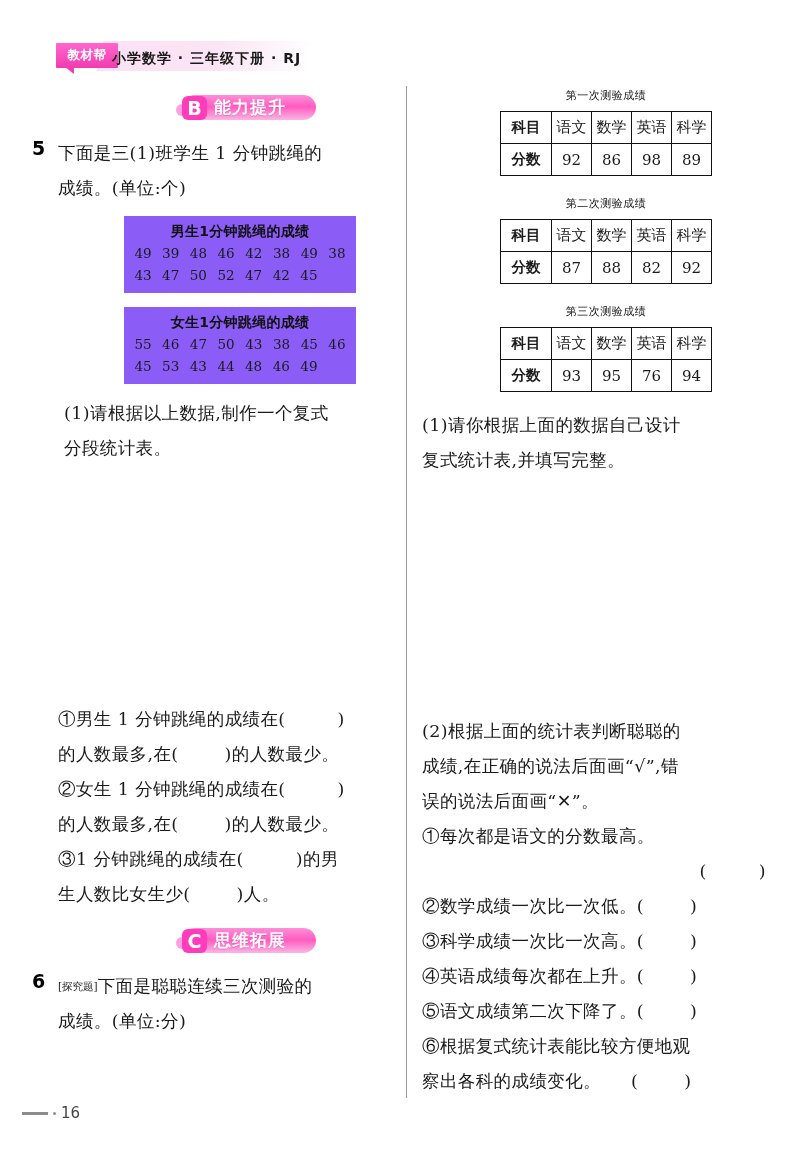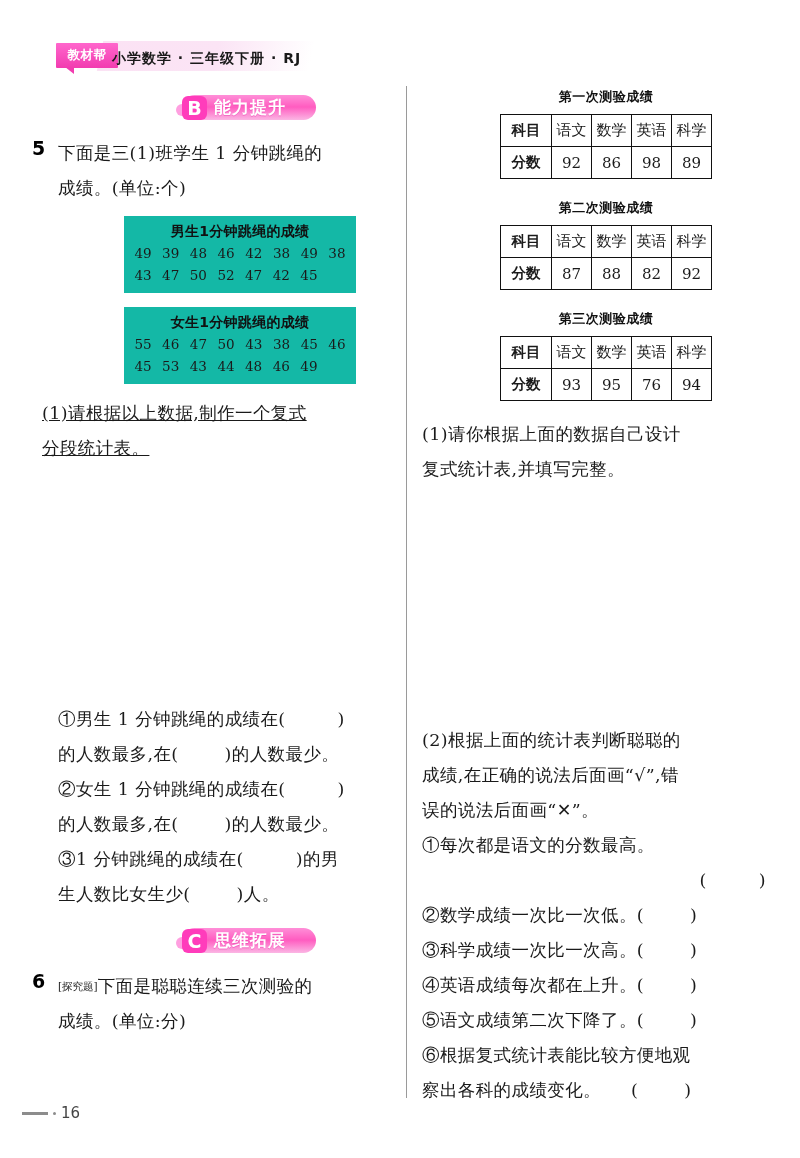--- a/index.html
+++ b/index.html
@@ -160,21 +160,21 @@
   }
   .line { white-space: nowrap; }
   .blank-md { display: inline-block; width: 46px; }
   .blank-lg { display: inline-block; width: 52px; }
   .gap { display: inline-block; width: 30px; }
 
   
   .data-box {
     margin: 10px 0 0 96px;
     width: 232px;
-    background: #14b8a6;
+    background: #8b5cf6;
     padding: 5px 8px 7px 8px;
     box-sizing: border-box;
   }
   .data-box + .data-box { margin-top: 14px; }
   .data-title {
     text-align: center;
     font-family: "DejaVu Sans", "Liberation Sans", sans-serif;
     font-weight: bold;
     font-size: 14px;
     color: #111;
@@ -189,22 +189,22 @@
     padding: 0 2px;
   }
   .data-row.short { padding-right: 30px; }
   .data-row span { display: inline-block; min-width: 18px; text-align: center; }
 
   
   .tbl-wrap { margin-top: 2px; }
   .tbl-title {
     text-align: center;
     font-family: "DejaVu Sans", "Liberation Sans", sans-serif;
-    font-weight: bold;
-    font-size: 13px;
+    font-weight: normal;
+    font-size: 11px;
     letter-spacing: 0.5px;
     margin-bottom: 8px;
     color: #111;
   }
   table.score {
     border-collapse: collapse;
     margin: 0 auto;
     width: 212px;
   }
   table.score td {
@@ -315,21 +315,21 @@
       <span>45</span>
       <span>53</span>
       <span>43</span>
       <span>44</span>
       <span>48</span>
       <span>46</span>
       <span>49</span>
     </div>
   </div>
 
-  <div class="q-body" style="margin-left:14px; margin-top:12px;text-decoration:underline;">
+  <div class="q-body" style="margin-left:36px; margin-top:12px;">
     <div class="line">(1)请根据以上数据,制作一个复式</div>
     <div class="line">分段统计表。</div>
   </div>
 
   <div class="spacer-answer"></div>
 
   <div class="q-body" style="margin-left:30px;">
 
     <div class="line">
       <span>①男生 1 分钟跳绳的成绩在(</span><span class="blank-lg"></span><span>)</span>

